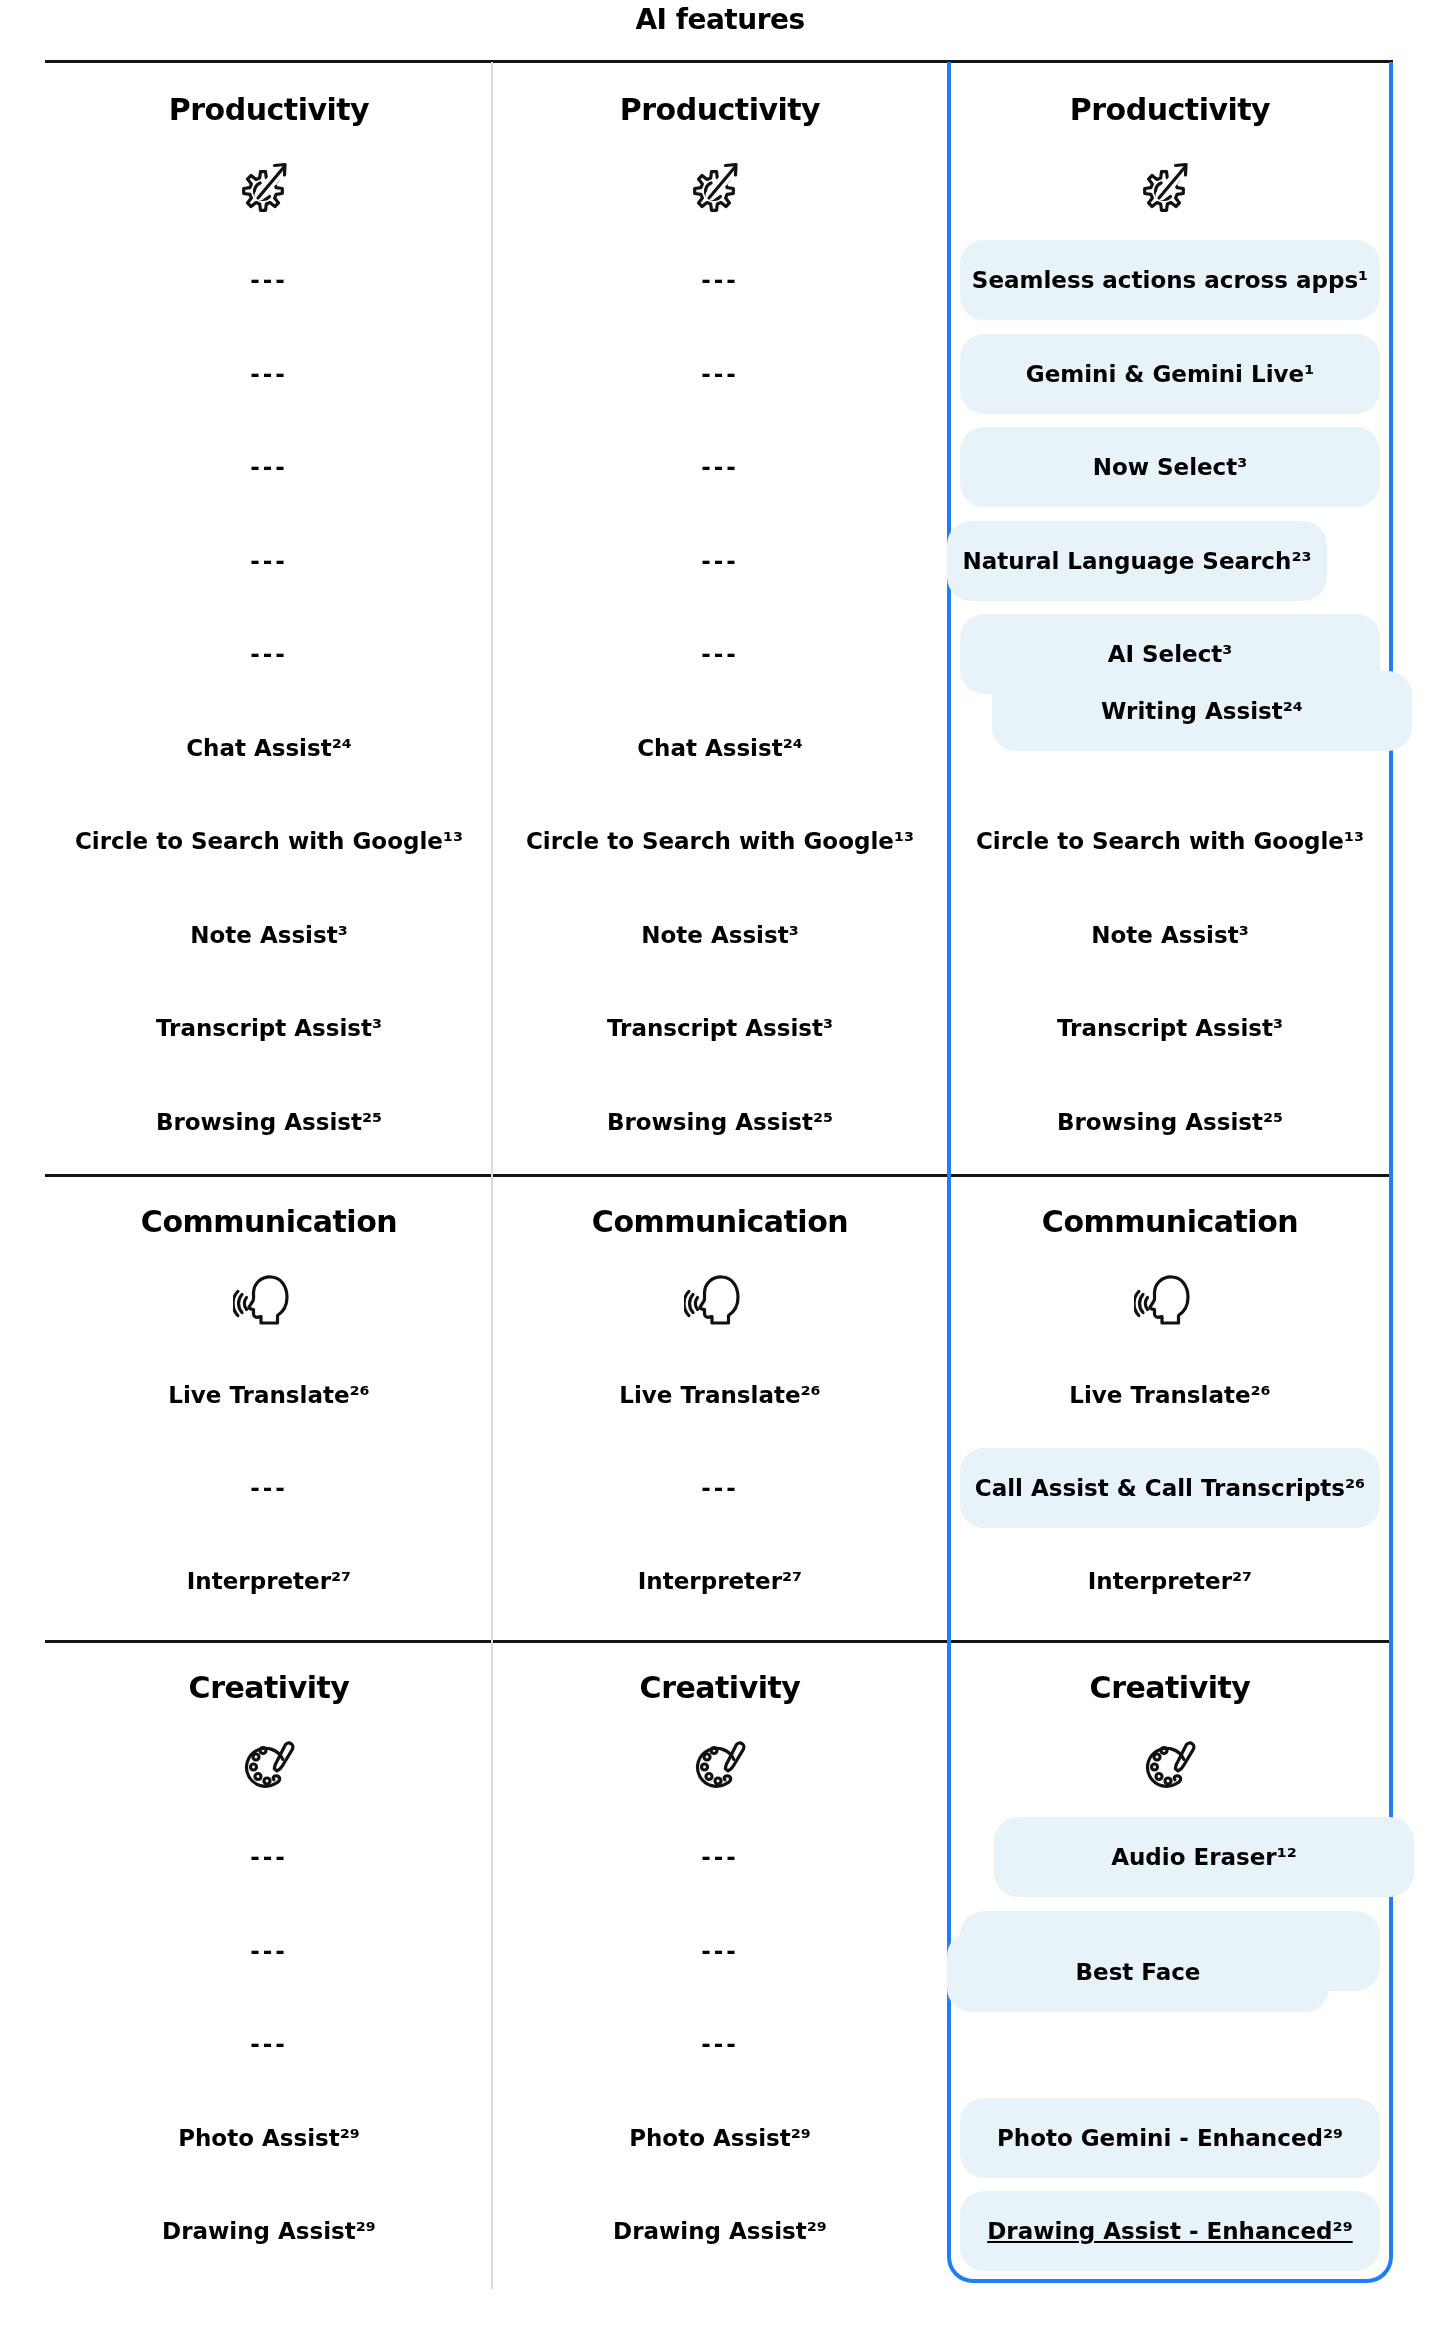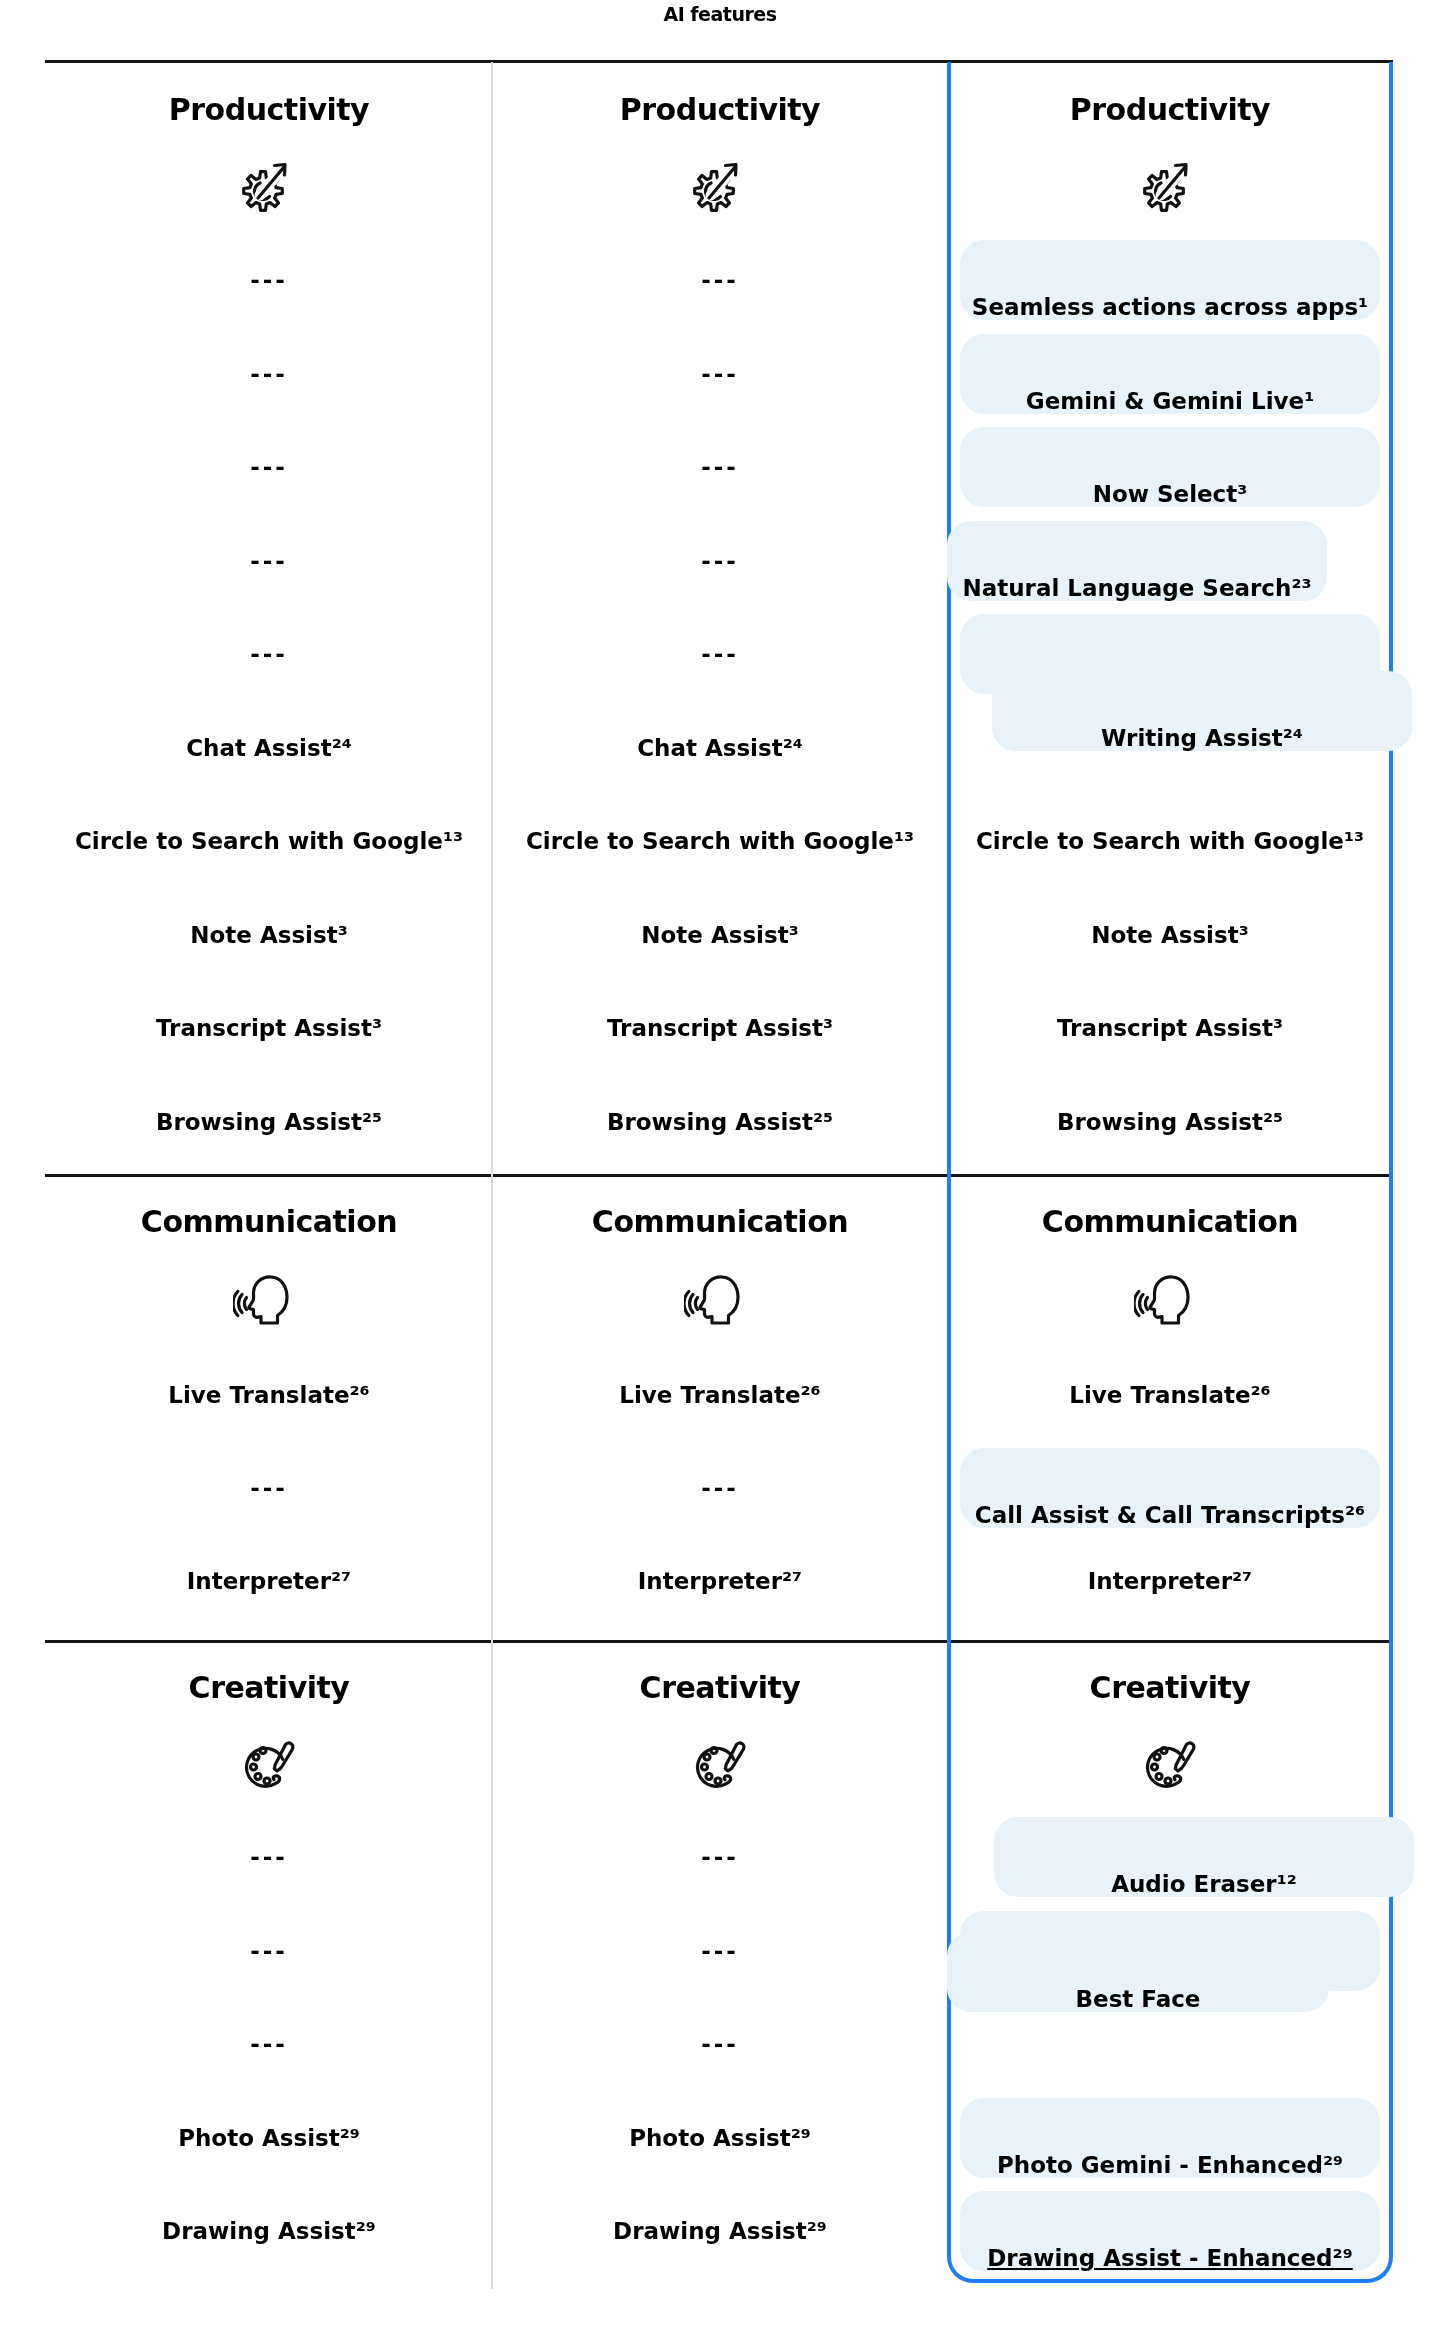--- a/index.html
+++ b/index.html
@@ -9,21 +9,21 @@
     --vdiv:#dcdcdc;
     --text:#000;
   }
   html,body{margin:0;padding:0;background:#fff;}
   .page{
     position:relative;width:1440px;height:2329px;background:#fff;overflow:hidden;
     font-family:"DejaVu Sans","Liberation Sans",sans-serif;color:var(--text);
   }
   .title{
     position:absolute;top:3px;left:0;width:1440px;margin:0;text-align:center;
-    font-size:19px;font-weight:700;letter-spacing:-0.5px;
+    font-size:28px;font-weight:700;letter-spacing:-0.5px;
   }
   .hline{position:absolute;left:45px;width:1348px;height:3px;background:var(--line);}
   #top-line{top:60px;}
   #divider-1{top:1174px;}
   #divider-2{top:1640px;}
   .vdivider{position:absolute;left:491px;top:62px;width:2px;height:2227px;background:var(--vdiv);}
   .highlight-box{
     position:absolute;left:947px;top:62px;width:446px;height:2221px;box-sizing:border-box;
     border:4px solid var(--accent);border-top:none;border-radius:0 0 26px 26px;
   }
@@ -35,21 +35,21 @@
   .sec-icon path,.sec-icon circle{
     fill:none;stroke:#111;stroke-width:3.2;stroke-linecap:round;stroke-linejoin:round;
   }
   .sec-icon .halo{stroke:#fff;stroke-width:11;}
   .cell{
     position:absolute;height:82px;display:flex;align-items:center;justify-content:center;
     font-size:23px;font-weight:700;text-align:center;
   }
   .pill{
     width:420px;height:80px;border-radius:24px;background:var(--pill-bg);
-    display:flex;align-items:flex-end;justify-content:center;
+    display:flex;align-items:center;justify-content:center;
   }
   .empty-marker{letter-spacing:3px;}
 </style>
 </head>
 <body>
 
 <div class="page">
   <h1 class="title">AI features</h1>
 
   <div class="hline" id="top-line"></div>

